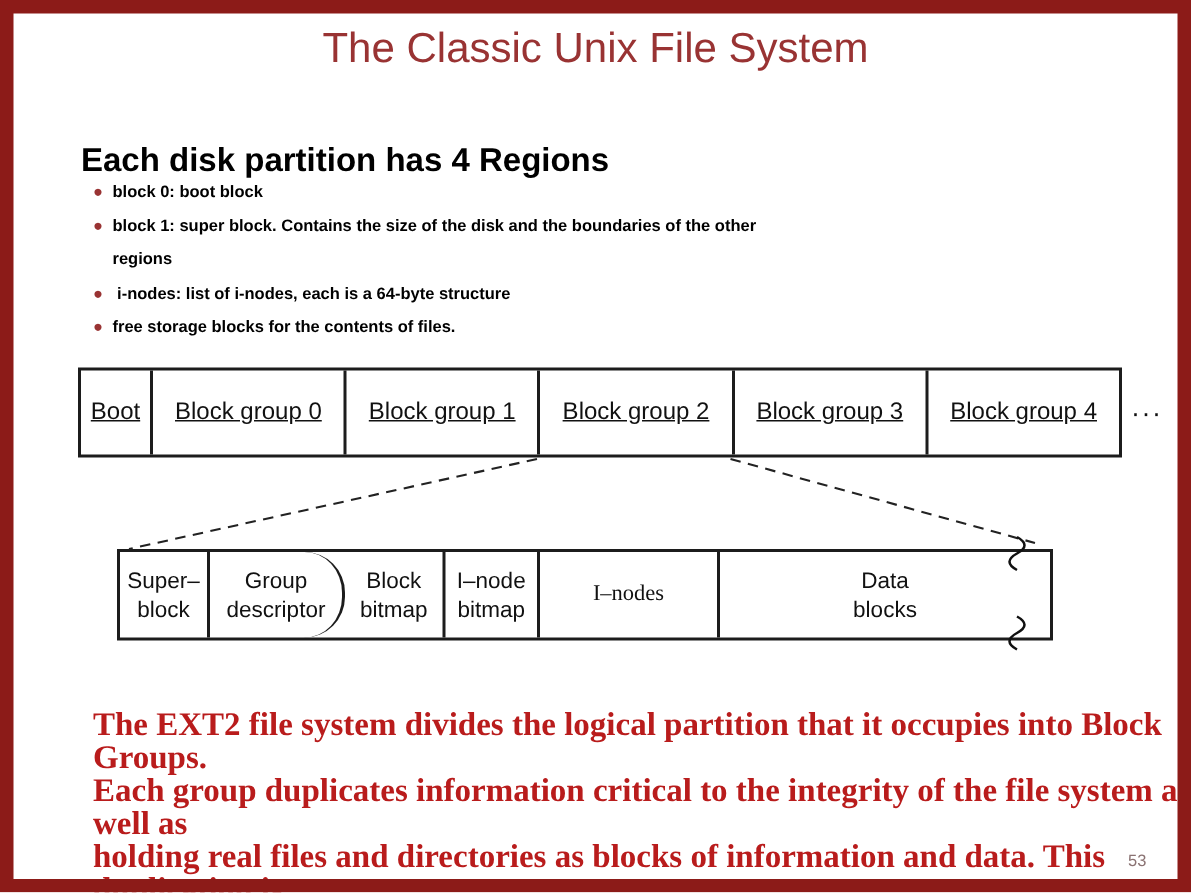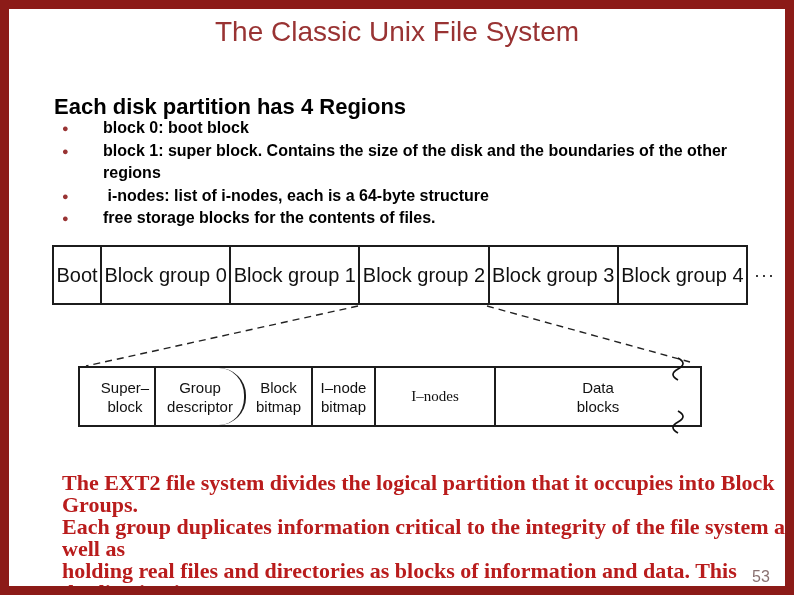--- a/index.html
+++ b/index.html
@@ -21,62 +21,61 @@
   }
   .bullets {
     position:absolute; left:62px; top:117px; width:700px;
     margin:0; padding:0; list-style:none;
   }
   .bullets li { display:flex; align-items:flex-start; }
   .bullet-marker {
     flex:0 0 13px; color:#993333; font-size:11px; line-height:22.5px;
   }
   .bullet-text {
-    font-size:16px; font-weight:bold; color:#000000; line-height:22.5px;
+    font-size:11px; font-weight:bold; color:#000000; line-height:22.5px;
     white-space:pre-line;
-    margin-left:28px;
   }
   
   .row-top {
     position:absolute; left:52px; top:245px; width:696px; height:60px;
     border:2px solid #1c1c1c; display:flex; background:#ffffff; box-sizing:border-box;
   }
   .ptcell {
     display:flex; align-items:center; justify-content:center;
-    font-size:20px; color:#111111; border-right:2px solid #1c1c1c; flex:1 1 auto;
+    font-size:16px; color:#111111; border-right:2px solid #1c1c1c; flex:1 1 auto;text-decoration:underline;
   }
   .ptcell.boot { flex:0 0 46px; }
   .ptcell:last-child { border-right:none; }
   .ellipsis {
     position:absolute; left:754px; top:245px; height:60px; display:flex;
     align-items:center; font-size:18px; color:#111111; letter-spacing:1px;
   }
   .connectors { position:absolute; left:0; top:240px; z-index:5; }
   .row-bottom {
     position:absolute; left:78px; top:366px; width:624px; height:61px;
-    border:2px solid #1c1c1c; display:flex; background:#ffffff; box-sizing:border-box; z-index:4;padding-left:16px;
+    border:2px solid #1c1c1c; display:flex; background:#ffffff; box-sizing:border-box; z-index:4;
   }
   .bgcell {
     display:flex; align-items:center; justify-content:center; text-align:center;
     font-size:15px; line-height:19px; color:#111111;
     border-right:2px solid #1c1c1c; white-space:pre-line; box-sizing:border-box;
   }
   .bgcell.c0 { flex:0 0 60px; }
   .bgcell.c1 { flex:0 0 90px;border-radius:27px; }
   .bgcell.c2 { flex:0 0 67px; }
   .bgcell.c3 { flex:0 0 63px; }
   .bgcell.c4 { flex:0 0 120px;font-family:Liberation Serif, serif; }
   .bgcell.c5 { flex:1 1 auto; border-right:none; }
   .footer-paragraph {
     position:absolute; left:62px; top:472px; margin:0;
     font-family:"Liberation Serif", serif; font-weight:bold;
     font-size:22px; line-height:22px; color:#b91c1c; white-space:pre-line;
   }
   .page-number {
-    position:absolute; left:752px; top:568px; font-size:16px; color:#8a7272;
+    position:absolute; left:752px; top:568px; font-size:11px; color:#8a7272;
   }
 </style>
 </head>
 <body>
 
 <div class="slide">
   <div class="frame"></div>
 
   <h1 class="title">The Classic Unix File System</h1>
   <h2 class="heading">Each disk partition has 4 Regions</h2>

